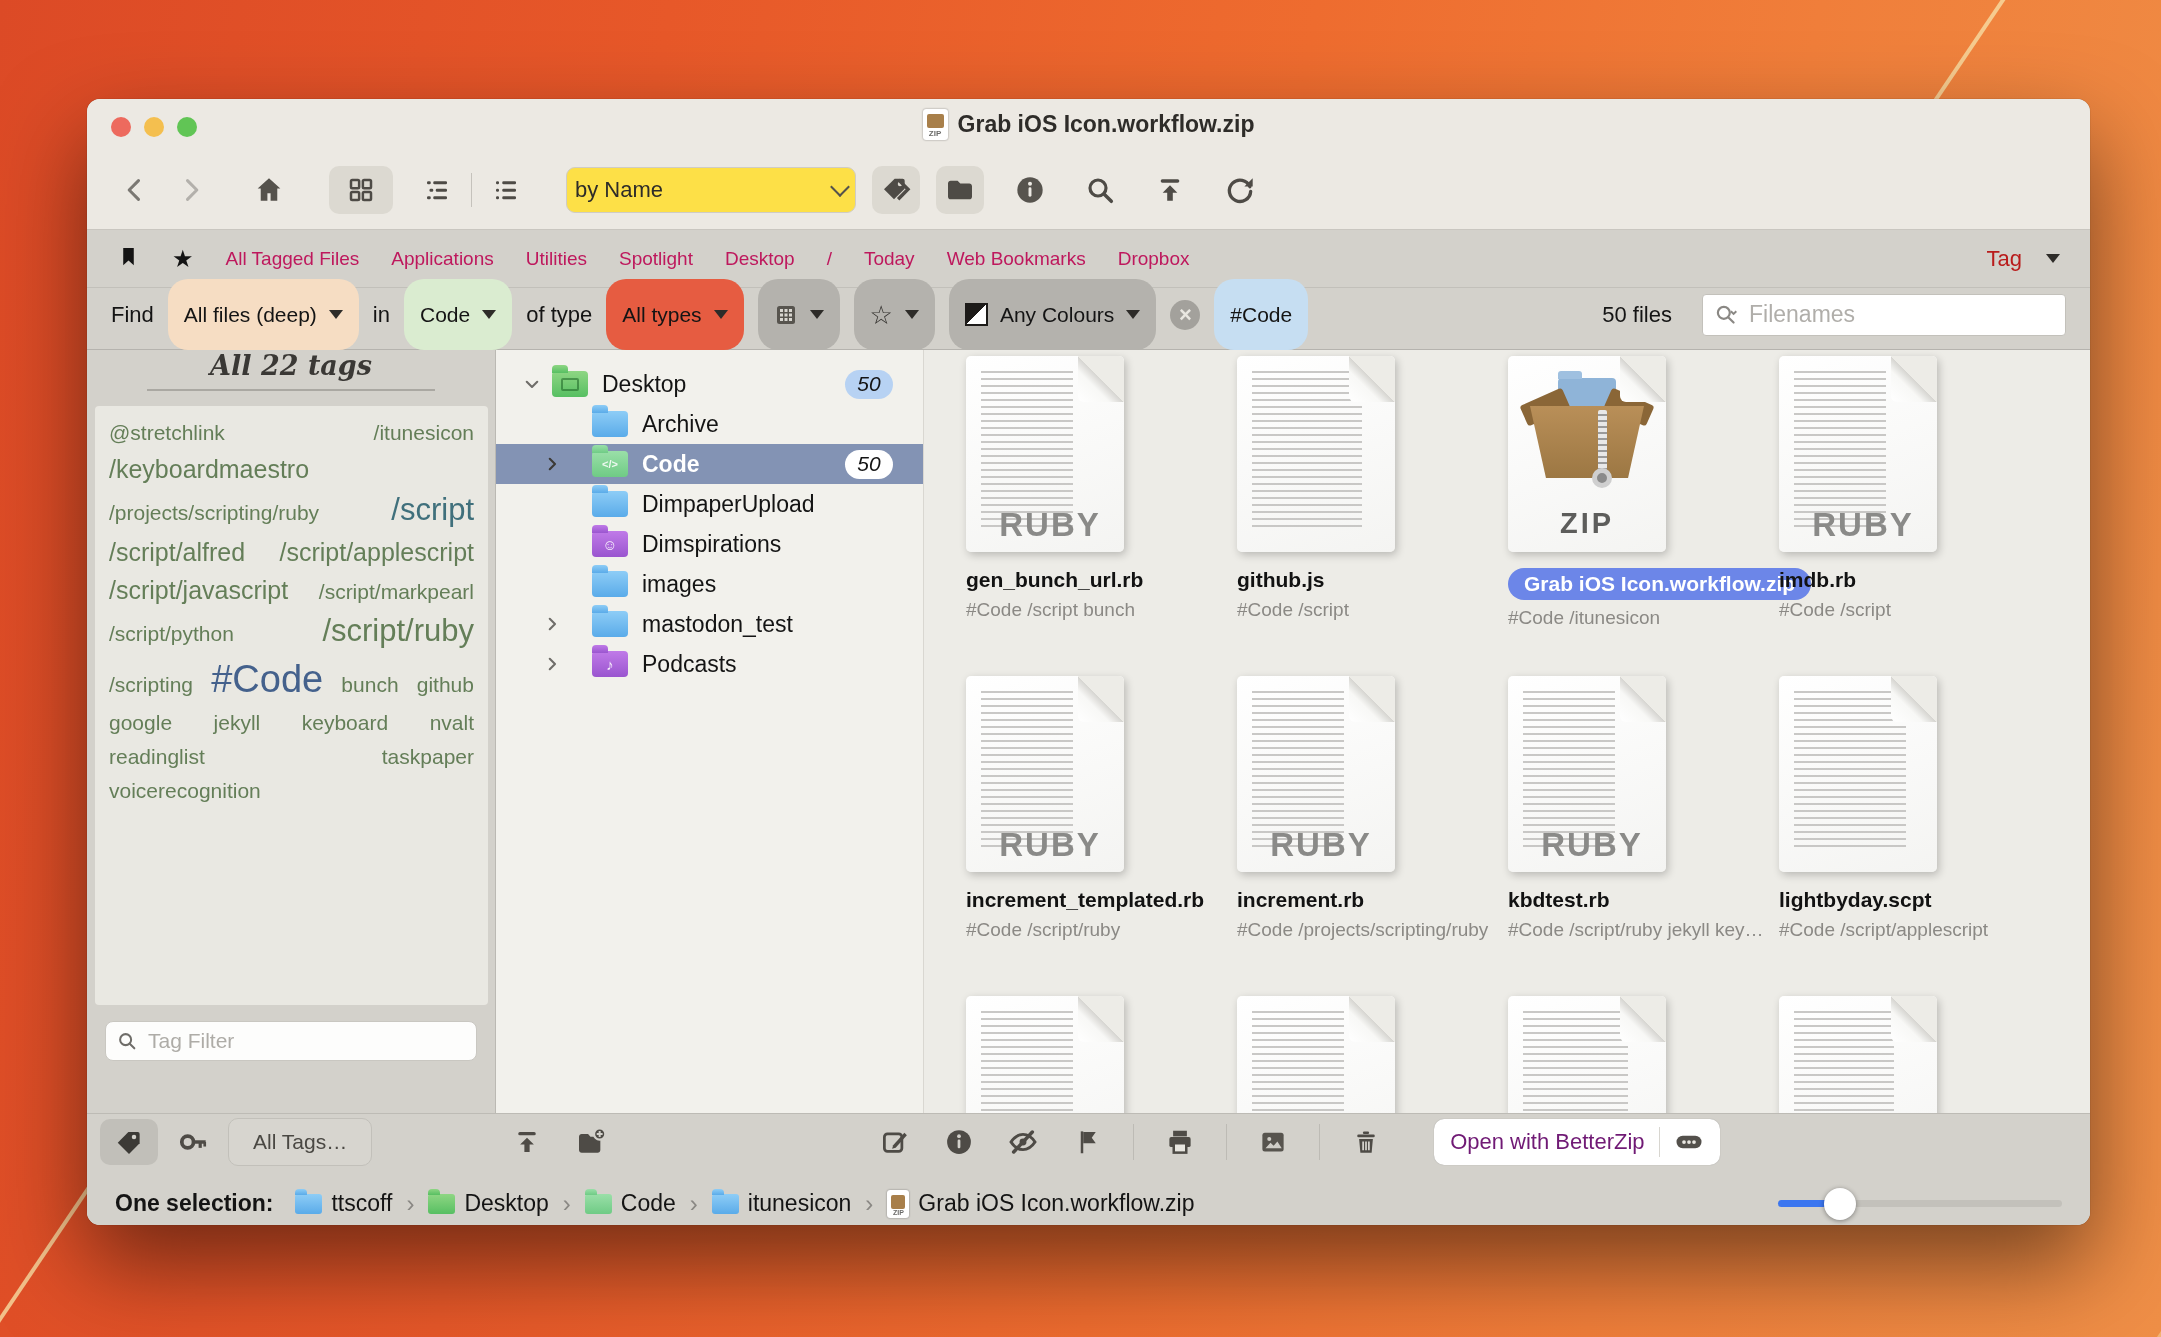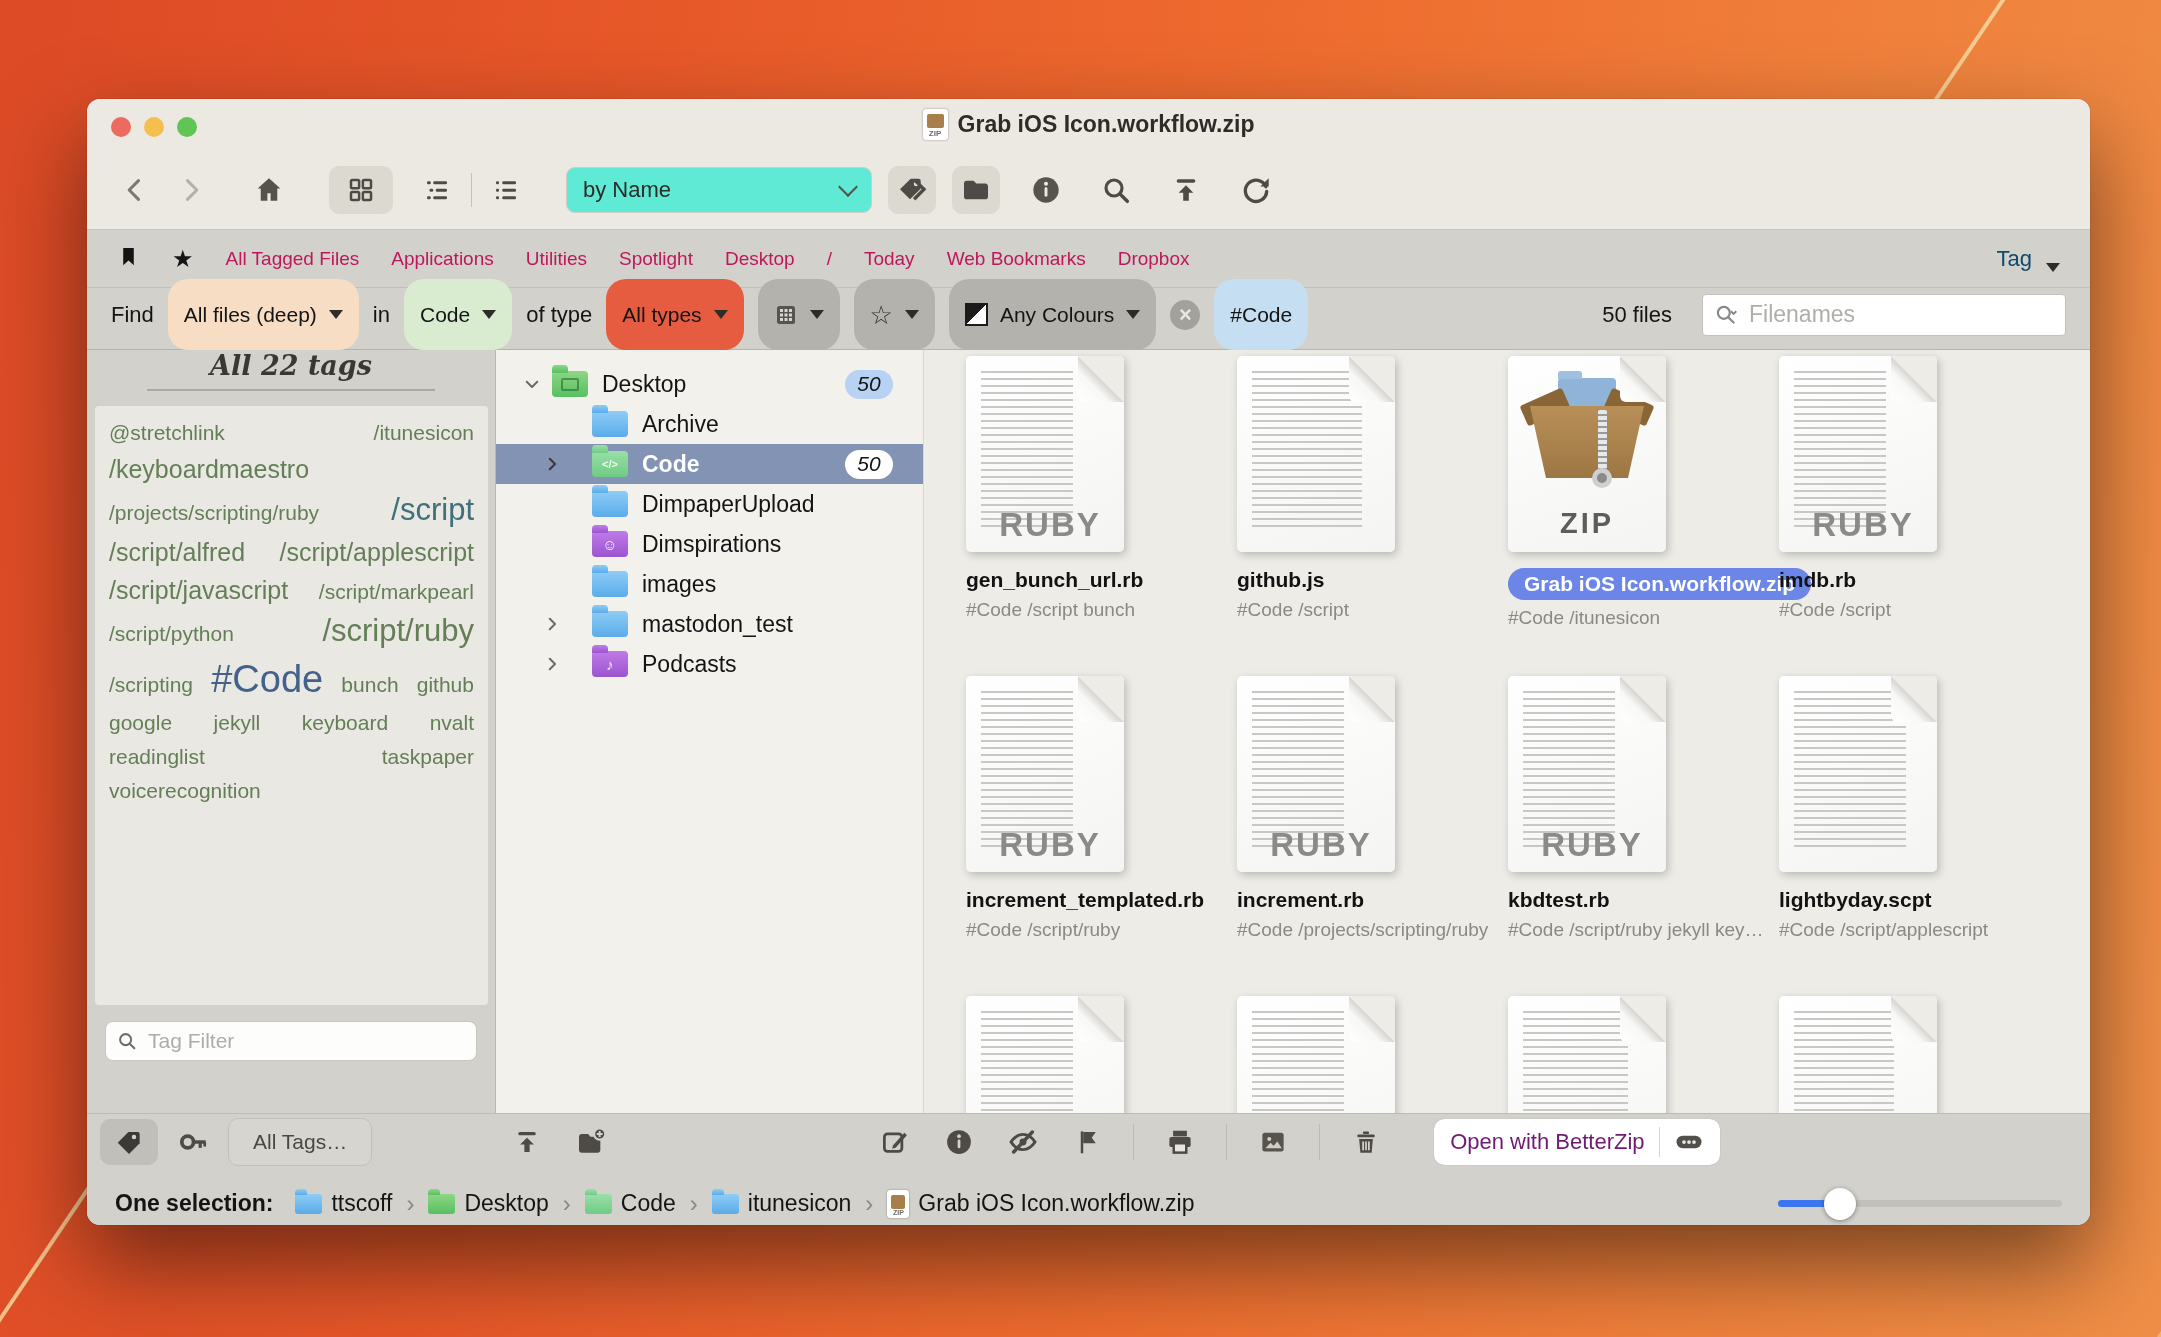--- a/index.html
+++ b/index.html
@@ -32,31 +32,31 @@
   .title{font-size:23px;font-weight:bold;color:#2e2c29;}
   .minidoc{width:25px;height:31px;background:#fff;border-radius:3px;position:relative;flex:none;
     box-shadow:0 0 2px rgba(0,0,0,.45);}
   .minidoc::before{content:"";position:absolute;left:4px;top:5px;right:4px;height:14px;background:#a87f4a;border-radius:2px;}
   .minidoc::after{content:"ZIP";position:absolute;left:0;right:0;bottom:2px;text-align:center;font-size:8px;font-weight:bold;color:#6b6b69;}
   .toolrow{position:absolute;left:0;right:0;top:56px;height:70px;display:flex;align-items:center;padding:0 24px;}
   .tbtn{height:48px;min-width:48px;border-radius:10px;display:flex;align-items:center;justify-content:center;flex:none;}
   .tbtn.on{background:#dcd9d1;}
   .tbtn svg{display:block;}
   .tooldiv{width:1px;height:34px;background:#c5c2bc;margin:0 10px;flex:none;}
-  .sortsel{width:272px;height:44px;border-radius:9px;background:#5eead4;border:1px solid #cfccc5;
-    display:flex;align-items:center;justify-content:space-between;padding:0 16px;margin:0 16px 0 36px;
+  .sortsel{width:272px;height:44px;border-radius:9px;background:#fde047;border:1px solid #cfccc5;
+    display:flex;align-items:center;justify-content:space-between;padding:0 8px;margin:0 16px 0 36px;
     font-size:22px;color:#2e2c29;flex:none;}
   .vchev{width:12px;height:12px;border-right:2.5px solid #55524c;border-bottom:2.5px solid #55524c;transform:rotate(45deg);margin-top:-6px;}
 
   
   .bookbar{height:57px;flex:none;background:#d3d1cb;display:flex;align-items:center;gap:32px;padding:0 30px;border-bottom:1px solid #c2c0ba;}
   .bookbar .bm{font-size:19px;color:#be185d;white-space:nowrap;}
   .bookstar{font-size:24px;color:#141414;line-height:1;}
   .spacer{flex:1;}
-  .tagmenu{display:flex;align-items:flex-end;gap:14px;font-size:22px;color:#0c4a6e;}
+  .tagmenu{display:flex;align-items:center;gap:24px;font-size:22px;color:#b91c1c;}
   .car{width:0;height:0;border-left:8px solid transparent;border-right:8px solid transparent;border-top:10px solid #2e2c29;}
 
   
   .findbar{height:53px;flex:none;background:#d3d1cb;display:flex;align-items:center;gap:14px;padding:0 16px 8px 24px;border-bottom:1px solid #b5b3ae;}
   .flabel{font-size:22px;color:#141414;}
   .pill{height:39px;border-radius:20px;display:inline-flex;align-items:center;gap:12px;padding:16px 16px;font-size:21px;color:#141414;white-space:nowrap;flex:none;}
   .pill .car{border-left-width:7px;border-right-width:7px;border-top-width:9px;}
   .pill.peach{background:#f6ddc3;}
   .pill.green{background:#daecd0;}
   .pill.red{background:#e65c41;}

